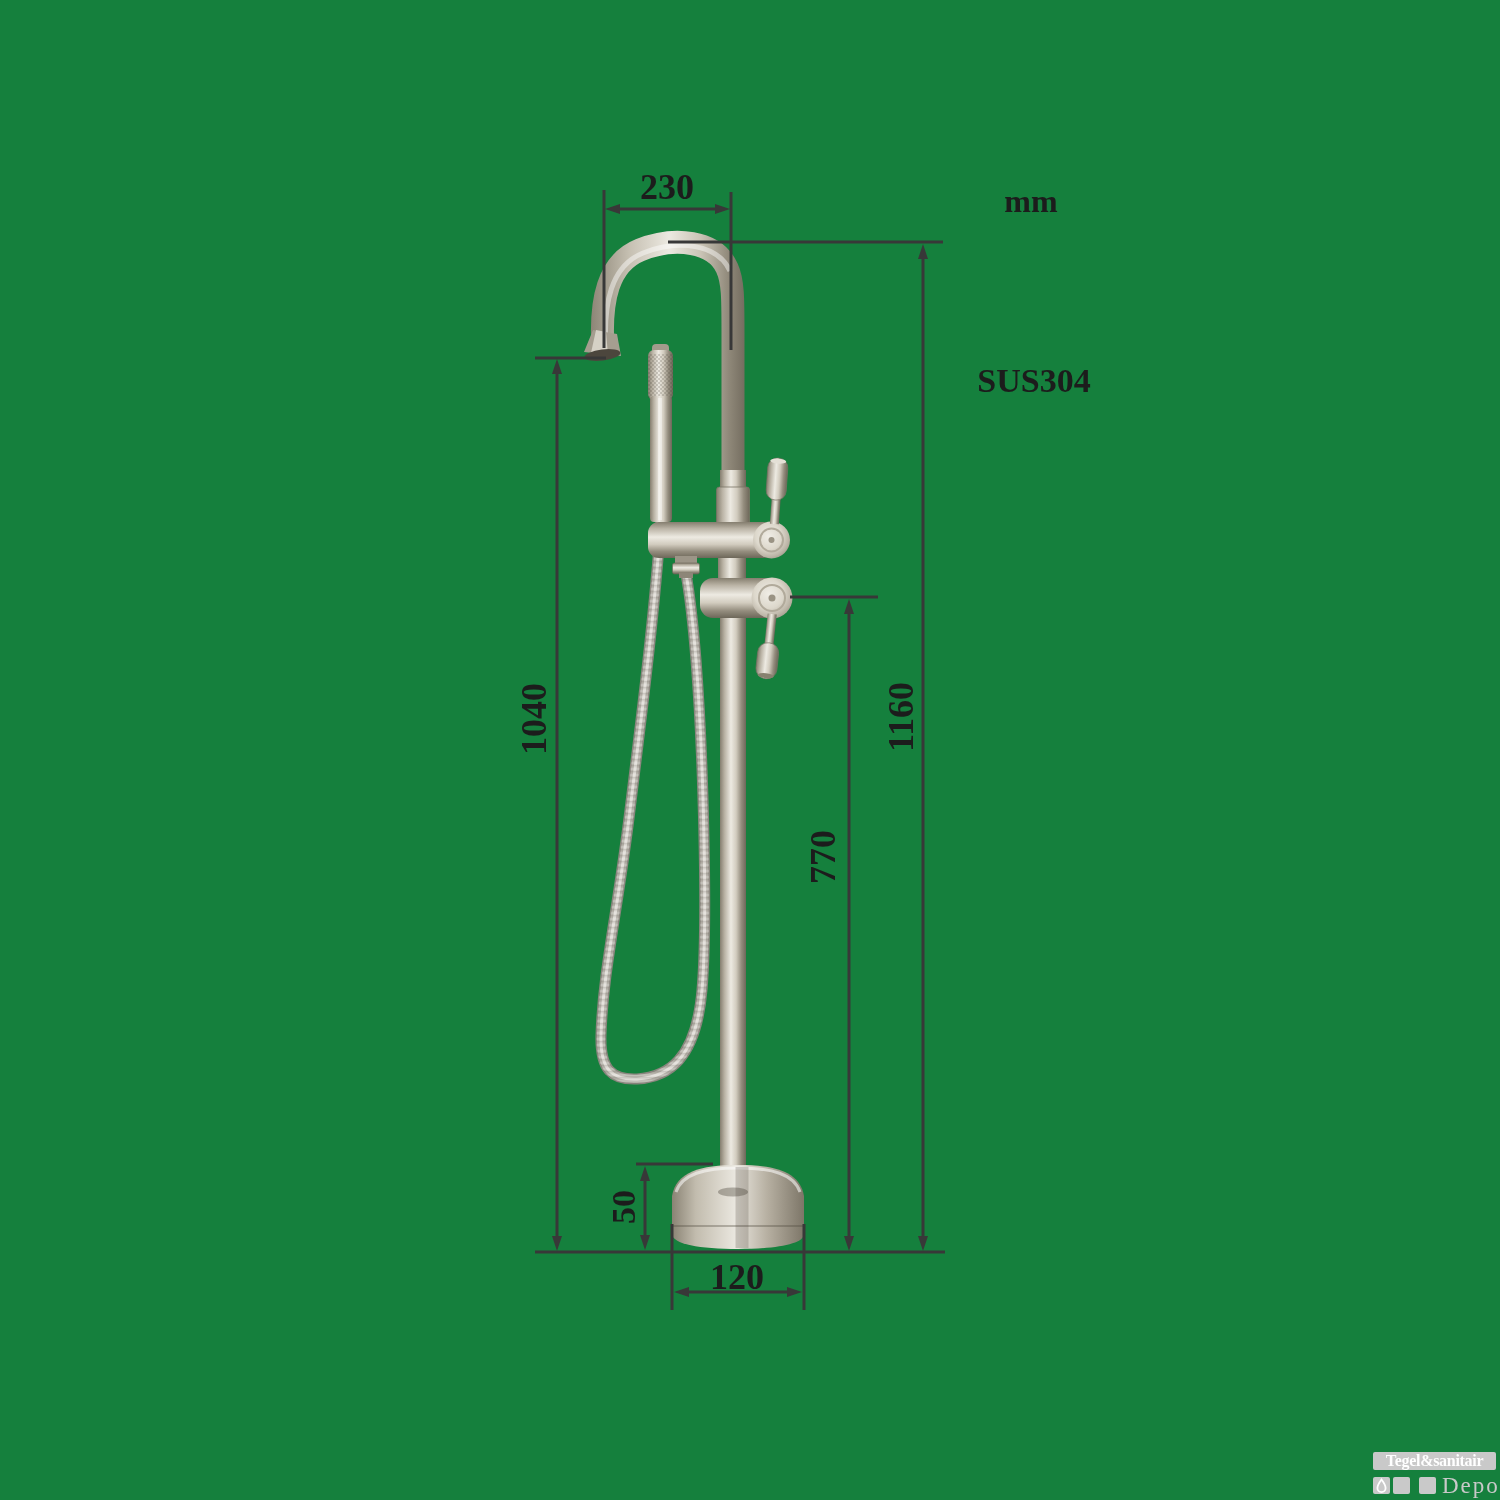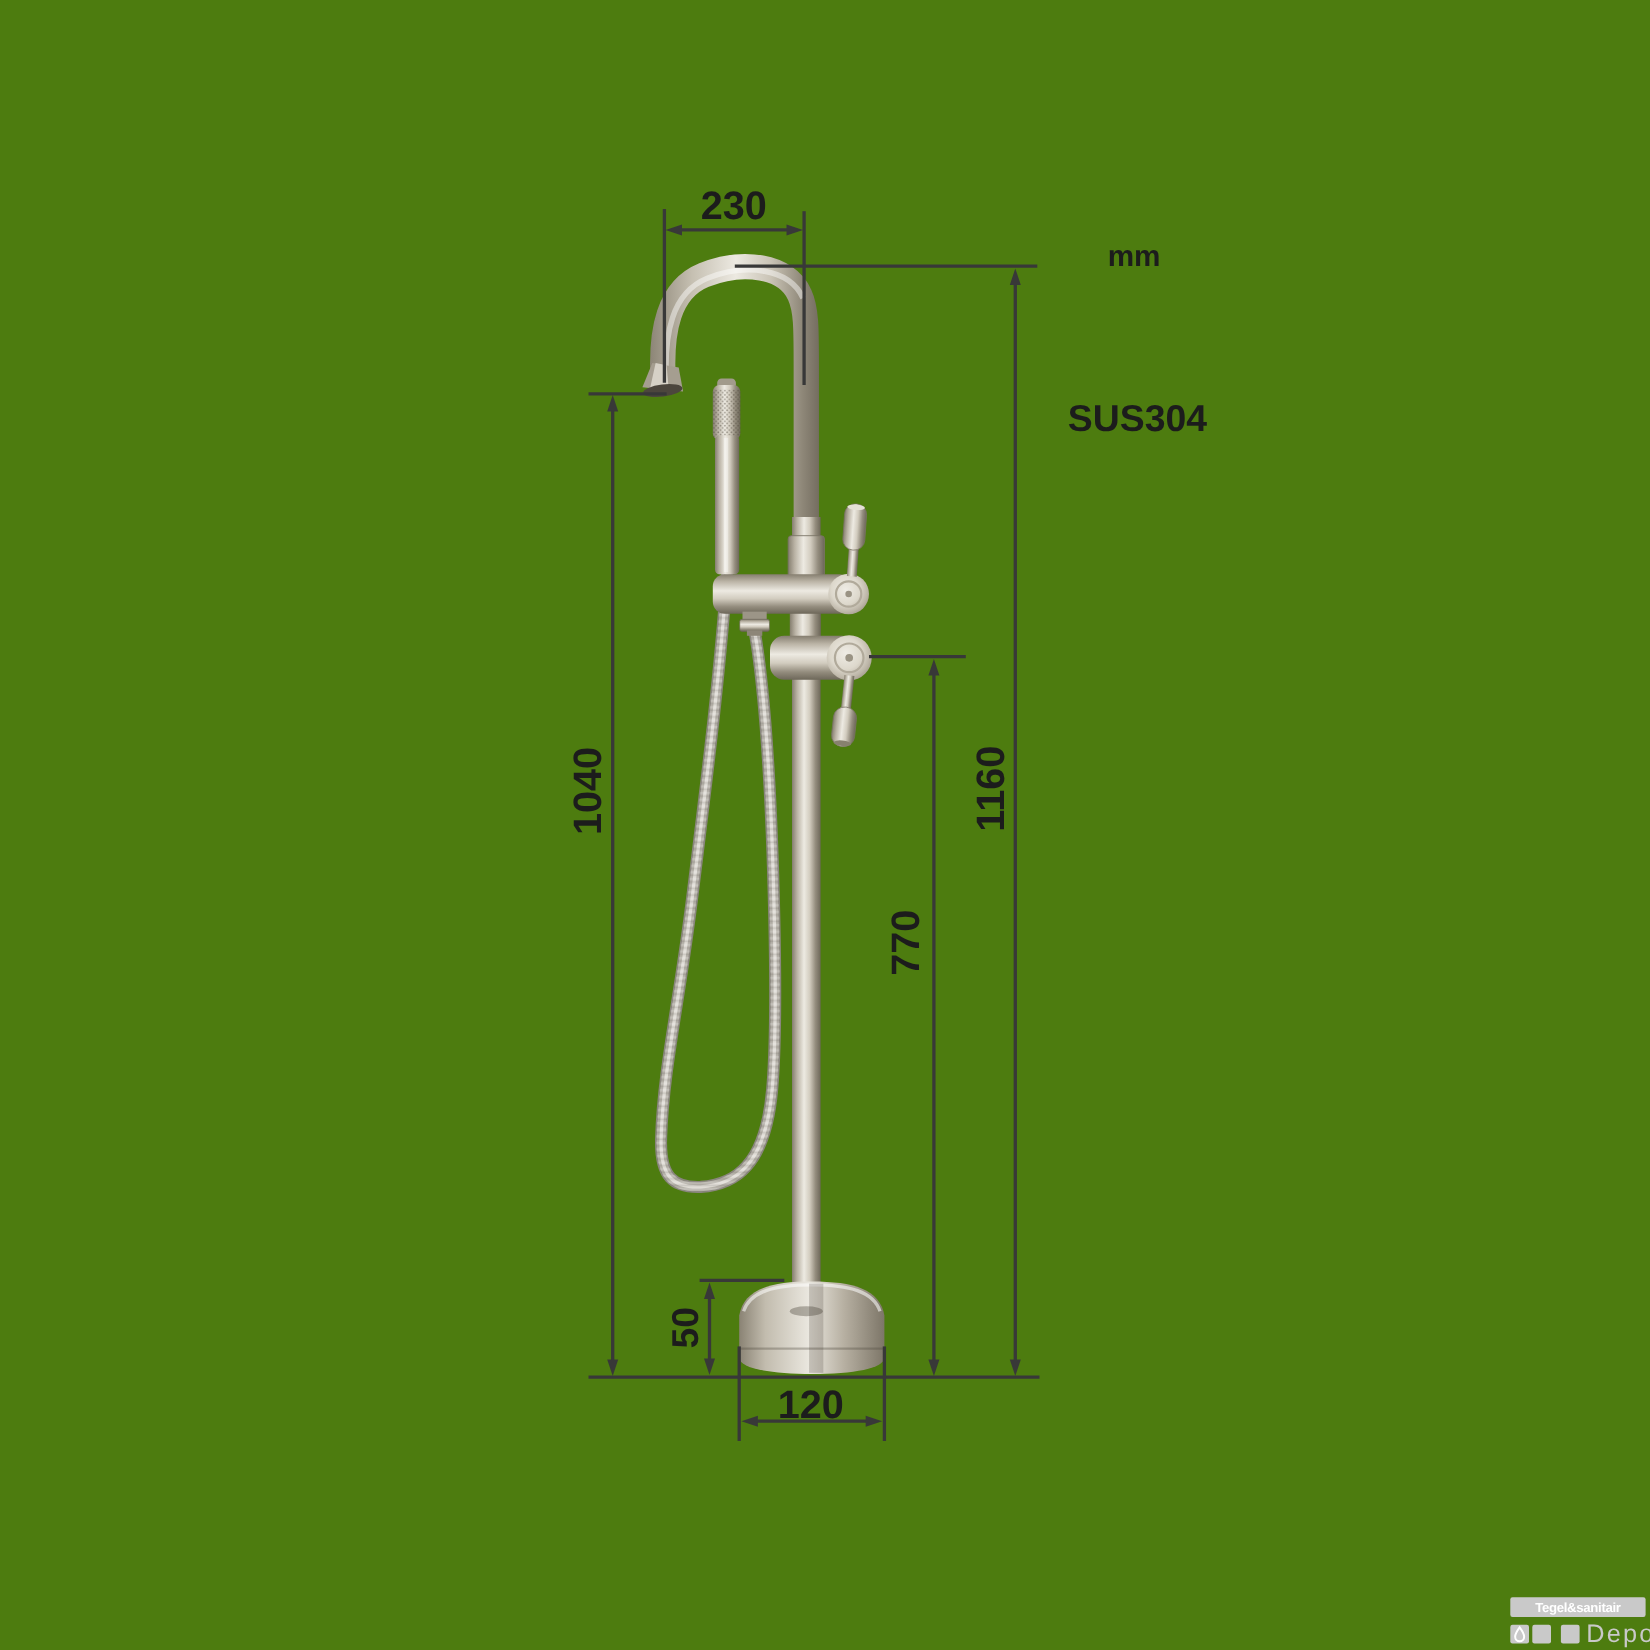--- a/index.html
+++ b/index.html
@@ -1,26 +1,26 @@
 <!DOCTYPE html>
 <html><head>
 <meta charset="utf-8">
 <style>
   html,body{margin:0;padding:0;background:#ffffff;}
-  .stage{position:relative;width:1500px;height:1500px;background:#4d7c0f;overflow:hidden;
-         font-family:Liberation Sans, sans-serif;}
+  .stage{position:relative;width:1500px;height:1500px;background:#15803d;overflow:hidden;
+         font-family:Liberation Serif, serif;}
   .drawing{position:absolute;left:0;top:0;}
   .dim-label{position:absolute;transform:translate(-50%,-50%);
              font-weight:700;color:#1c1c1c;white-space:nowrap;}
   .dim-label.rot{transform:translate(-50%,-50%) rotate(-90deg);}
-  .fs36{font-size:36px;} .fs34{font-size:34px;} .fs32{font-size:27px;margin-top:32px;}
+  .fs36{font-size:36px;} .fs34{font-size:34px;} .fs32{font-size:32px;}
   
   .wm{position:absolute;left:1373px;top:1452px;width:124px;}
   .wm-bar{width:123px;height:18px;background:#c9c9c9;border-radius:2px;
-          color:#ffffff;font-weight:700;font-size:12px;line-height:18px;
+          color:#ffffff;font-weight:700;font-size:16px;line-height:18px;
           text-align:center;letter-spacing:-0.3px;}
   .wm-row{display:flex;align-items:center;margin-top:7px;}
   .wm-sq{width:17px;height:17px;background:#c9c9c9;border-radius:2px;flex:0 0 auto;}
   .wm-sq.s2{margin-left:3px;} .wm-sq.s3{margin-left:9px;}
   .wm-depot{margin-left:6px;font-size:23px;line-height:17px;color:#c9c9c9;
             letter-spacing:2px;font-weight:400;}
 </style>
 </head>
 <body>
 

